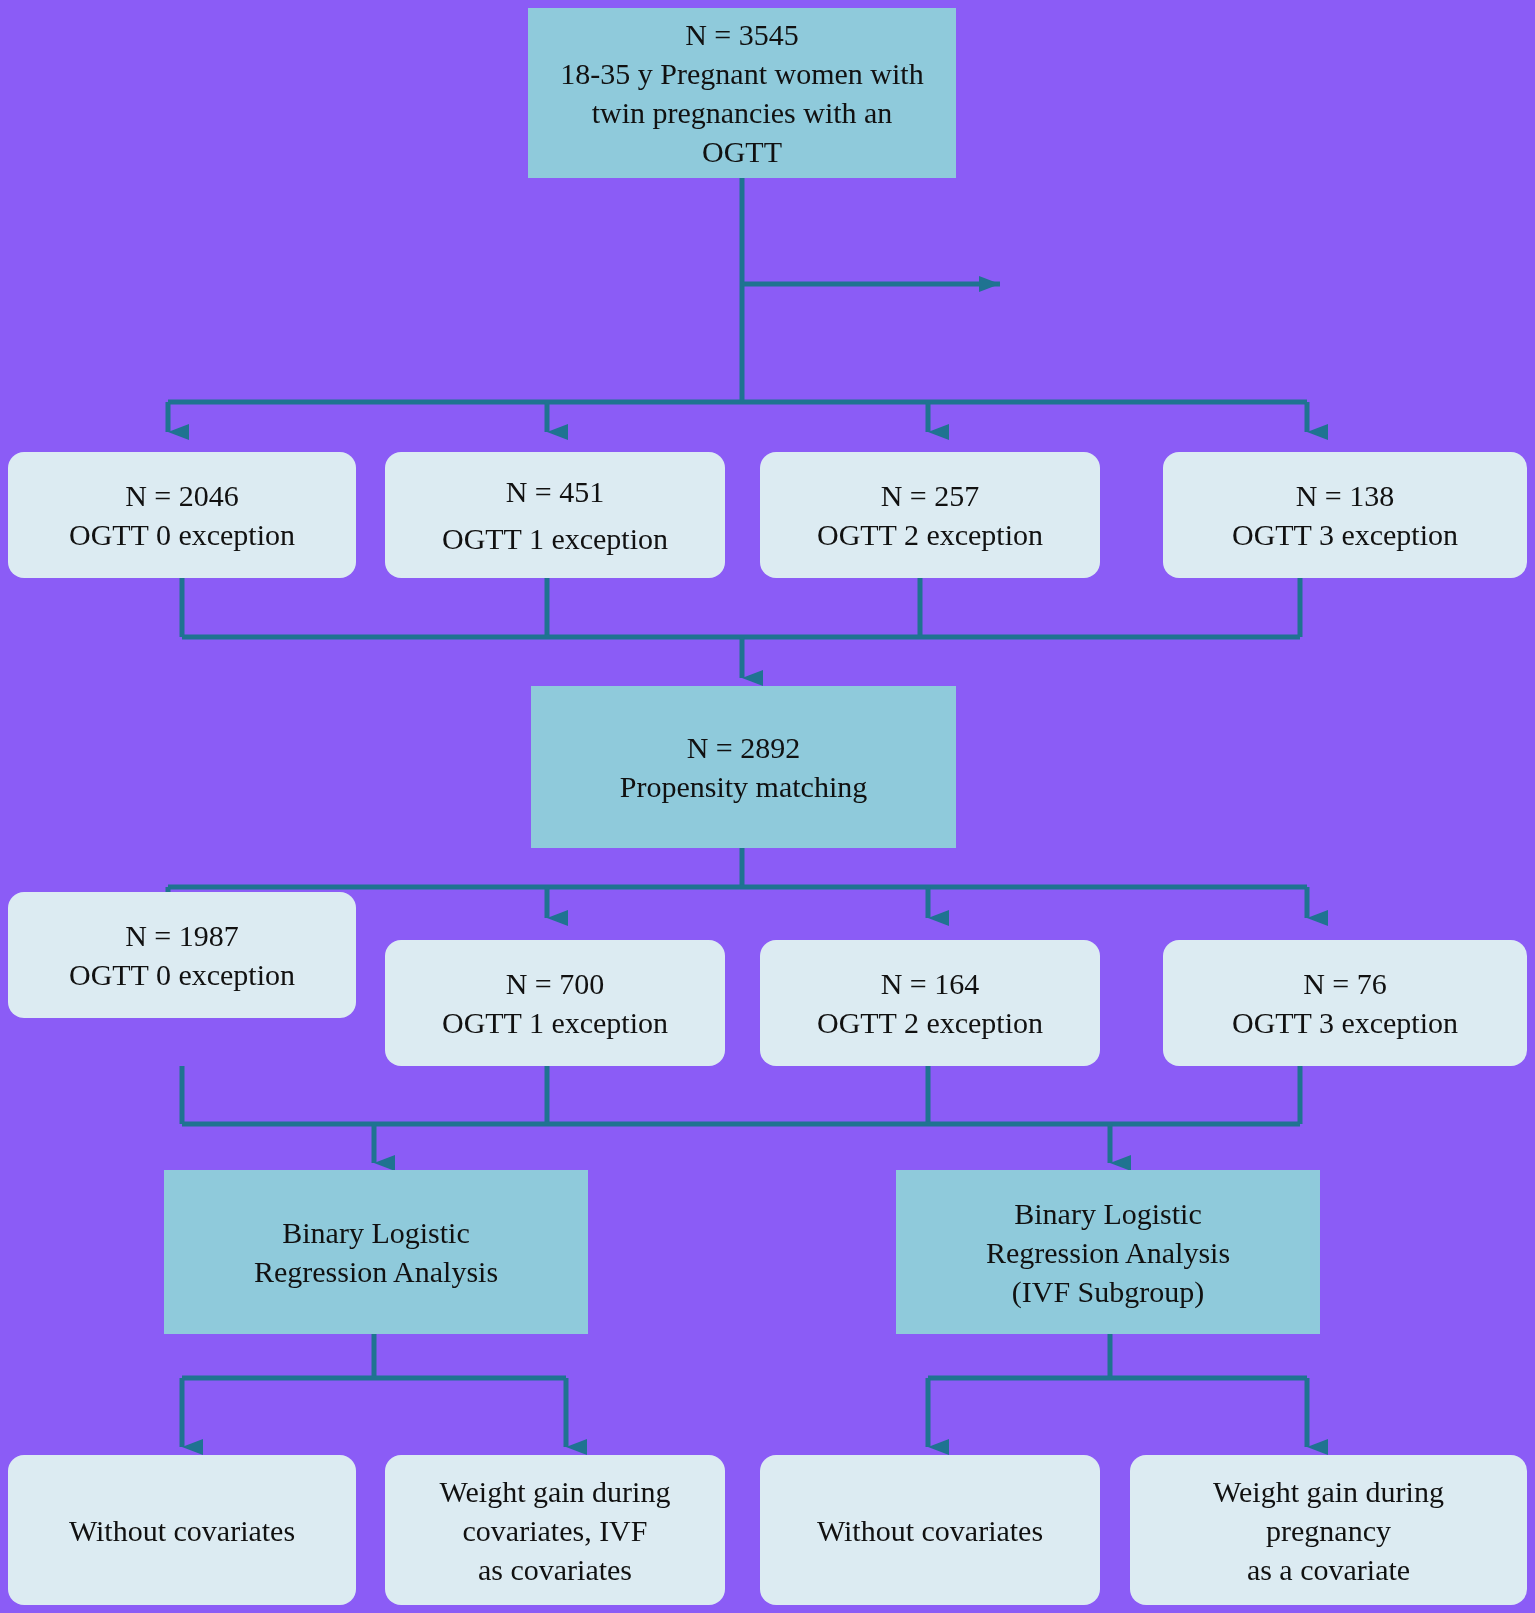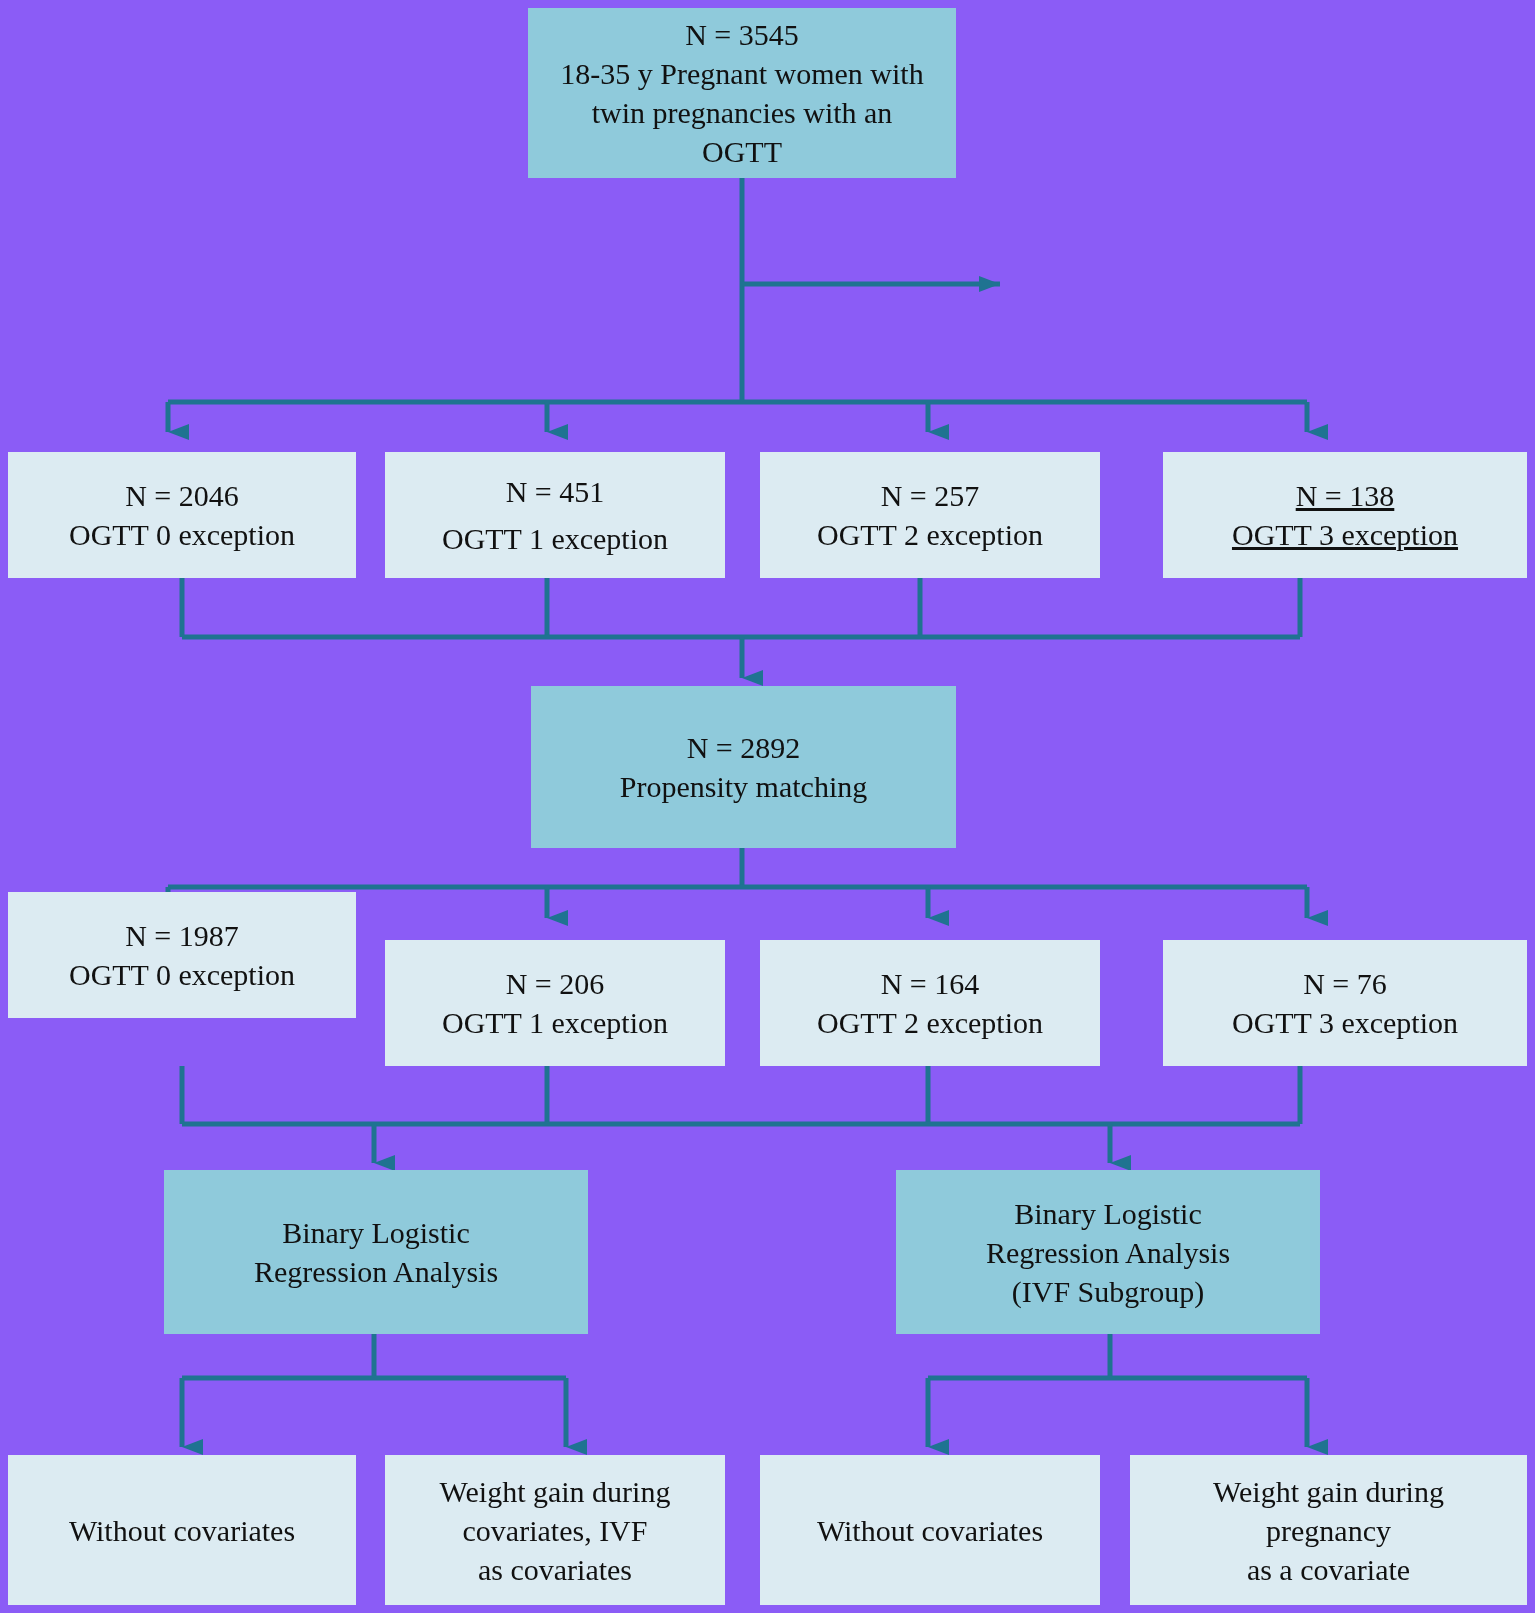--- a/index.html
+++ b/index.html
@@ -37,21 +37,21 @@
     line-height: 1.30;
     box-sizing: border-box;
     padding: 4px 8px;
     z-index: 2;
   }
   .node .line {
     display: block;
     white-space: nowrap;
   }
   .fill-dark { background: #8FCADB; }
-  .fill-light { background: #DCEBF2; }
+  .fill-light { background: #DCEBF2; border-radius: 16px; }
 </style>
 </head>
 <body>
 
 <div id="flowchart">
 
   <svg id="edges" viewBox="0 0 1535 1613" width="1535" height="1613" xmlns="http://www.w3.org/2000/svg">
     <defs>
       <marker id="arrowDown" markerWidth="16" markerHeight="22" refX="8" refY="21" orient="auto" markerUnits="userSpaceOnUse">
         <path d="M0,0 L16,0 L8,21 Z" fill="#1F7391"></path>
@@ -123,37 +123,37 @@
   <div class="node fill-light" style="left:385px; top:452px; width:340px; height:126px; font-size:30px;gap:8px;">
     <span class="line">N = 451</span>
     <span class="line">OGTT 1 exception</span>
   </div>
 
   <div class="node fill-light" style="left:760px; top:452px; width:340px; height:126px; font-size:30px;">
     <span class="line">N = 257</span>
     <span class="line">OGTT 2 exception</span>
   </div>
 
-  <div class="node fill-light" style="left:1163px; top:452px; width:364px; height:126px; font-size:30px;text-decoration:underline;">
+  <div class="node fill-light" style="left:1163px; top:452px; width:364px; height:126px; font-size:30px;">
     <span class="line">N = 138</span>
     <span class="line">OGTT 3 exception</span>
   </div>
 
   <div class="node fill-dark" style="left:531px; top:686px; width:425px; height:162px; font-size:30px;">
     <span class="line">N = 2892</span>
     <span class="line">Propensity matching</span>
   </div>
 
   <div class="node fill-light" style="left:8px; top:892px; width:348px; height:126px; font-size:30px;">
     <span class="line">N = 1987</span>
     <span class="line">OGTT 0 exception</span>
   </div>
 
   <div class="node fill-light" style="left:385px; top:940px; width:340px; height:126px; font-size:30px;">
-    <span class="line">N = 206</span>
+    <span class="line">N = 700</span>
     <span class="line">OGTT 1 exception</span>
   </div>
 
   <div class="node fill-light" style="left:760px; top:940px; width:340px; height:126px; font-size:30px;">
     <span class="line">N = 164</span>
     <span class="line">OGTT 2 exception</span>
   </div>
 
   <div class="node fill-light" style="left:1163px; top:940px; width:364px; height:126px; font-size:30px;">
     <span class="line">N = 76</span>

